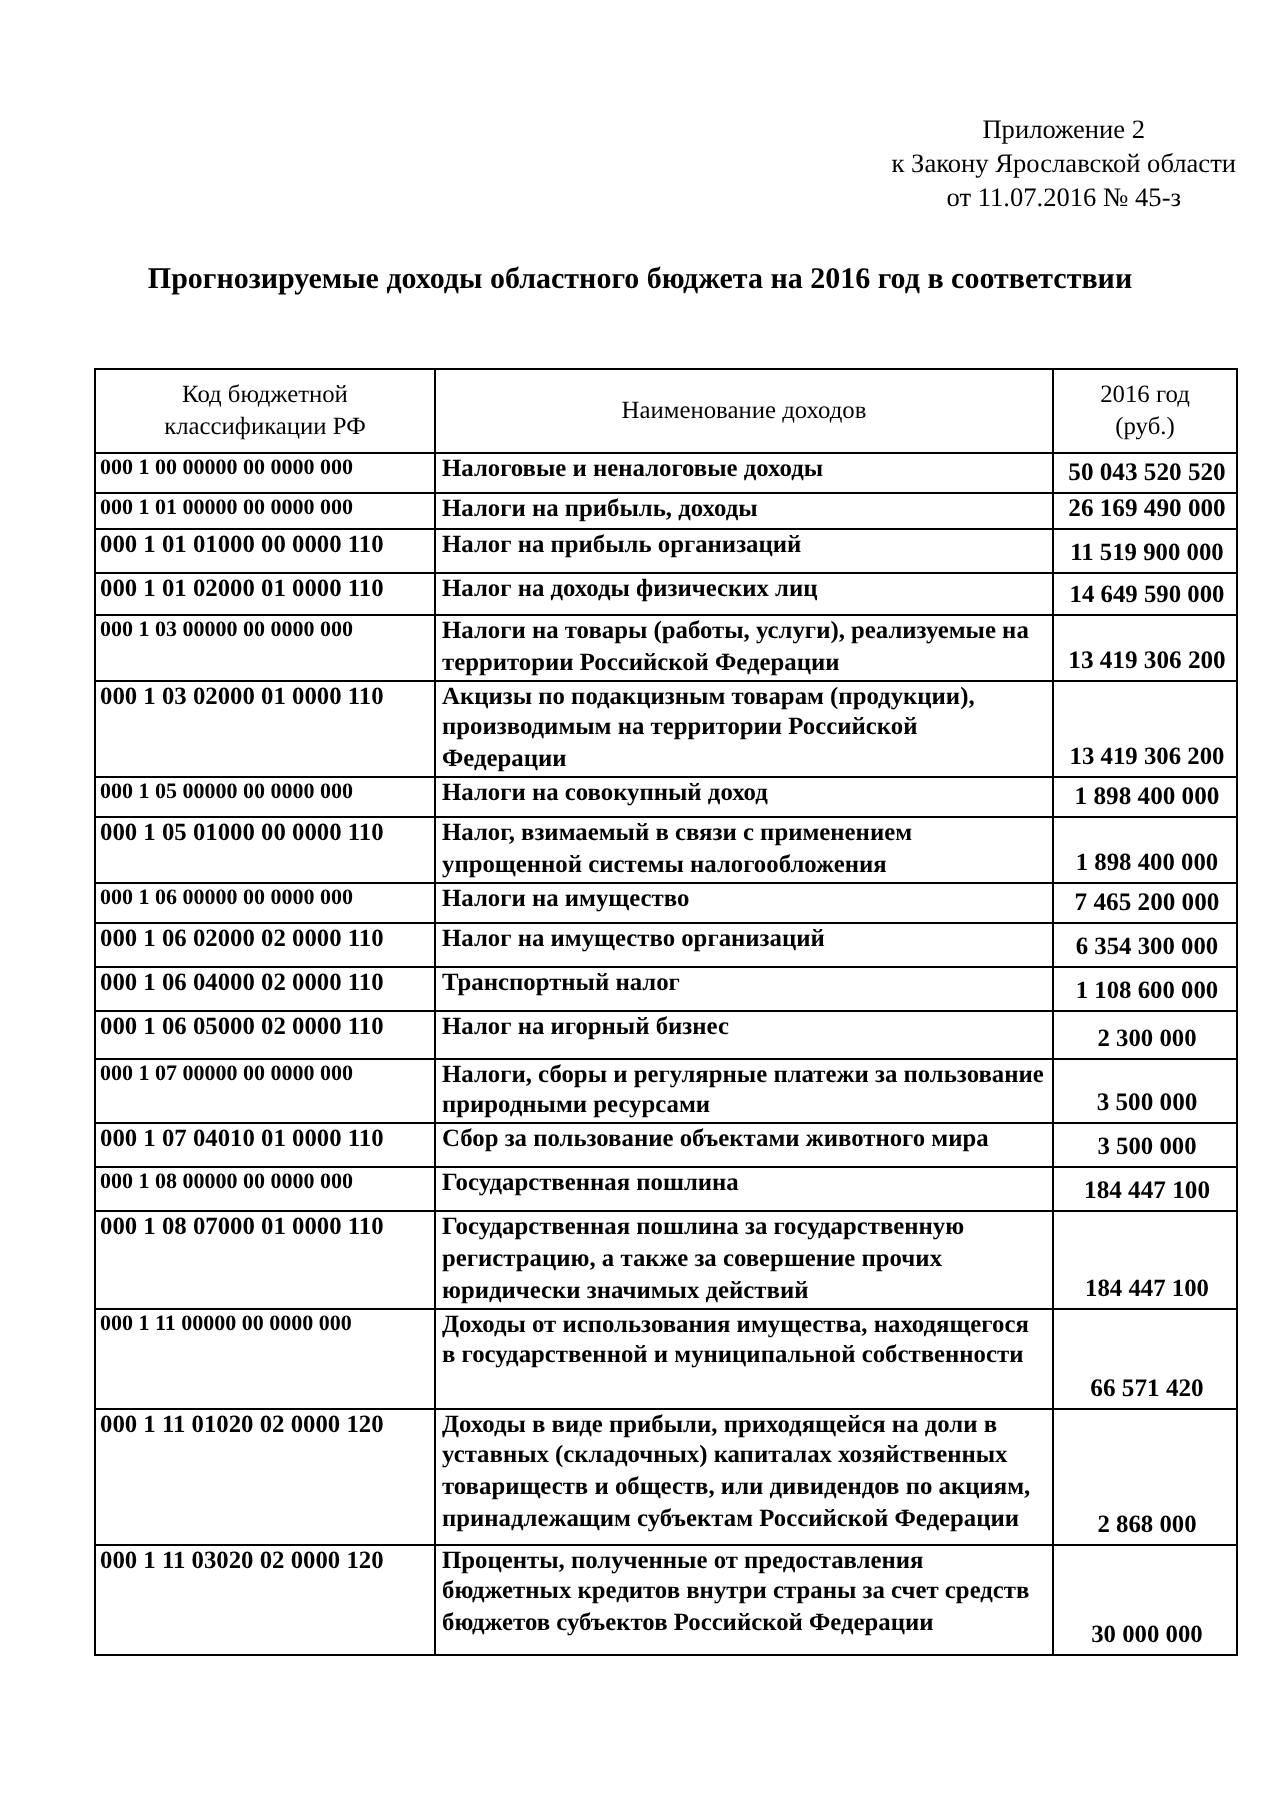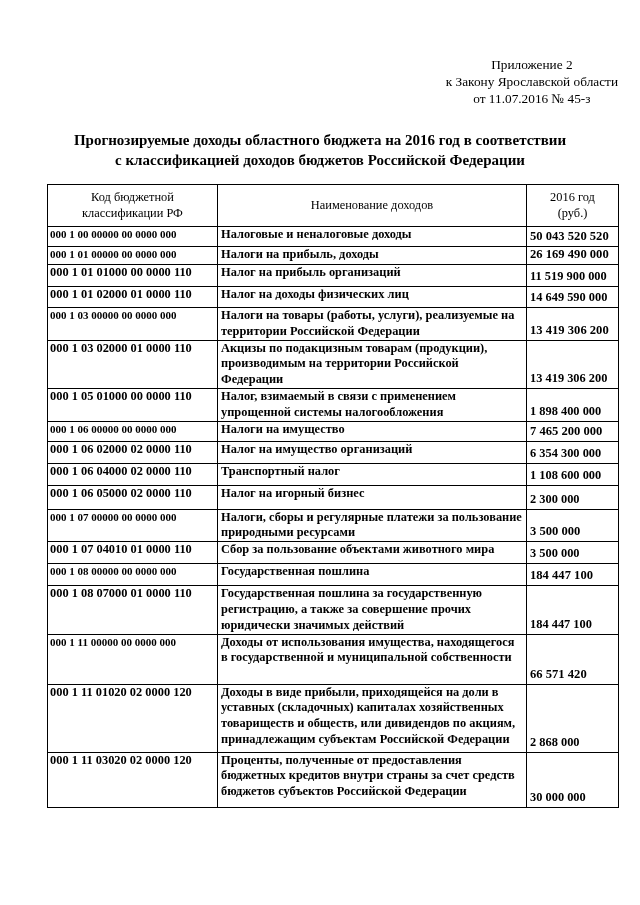--- a/index.html
+++ b/index.html
@@ -25,39 +25,38 @@
   table.budget col.c3 { width: 92px; }
   table.budget th, table.budget td {
     border: 1px solid #000; padding: 0 3px 0 3px; vertical-align: top; font-weight: bold;
   }
   table.budget th {
     font-weight: normal; text-align: center; vertical-align: middle; height: 40px;
     padding-top: 1px;
   }
   table.budget td.code { white-space: nowrap; padding-left: 2px; }
   table.budget td.amount {
-    text-align: left; vertical-align: bottom; white-space: nowrap; padding-right: 1px;
+    text-align: center; vertical-align: bottom; white-space: nowrap; padding-right: 1px;
   }
   table.budget tr.bold td { font-weight: bold; }
   table.budget tr.bold td.code { font-size: 11px; }
   table.budget tr.bold td.amount { font-size: 12.6px; }
   table.budget td.amount.pad { padding-bottom: 1px; }
 </style>
 </head>
 <body>
 
 <div class="annex">
   <div>Приложение 2</div>
   <div>к Закону Ярославской области</div>
   <div>от 11.07.2016 № 45-з</div>
 </div>
 
 <div class="title">
   <div>Прогнозируемые доходы областного бюджета на 2016 год в соответствии</div>
-  <div>с классификацией доходов бюджетов Российской Федерации</div>
 </div>
 
 <table class="budget">
   <colgroup>
       <col class="c1">
       <col class="c2">
       <col class="c3">
     </colgroup>
   <thead>
     <tr>
@@ -95,20 +94,25 @@
       </tr>
       <tr class="bold" style="height: 31px;">
         <td class="code">000 1 03 00000 00 0000 000</td>
         <td class="name">Налоги на товары (работы, услуги), реализуемые на территории Российской Федерации</td>
         <td class="amount pad">13 419 306 200</td>
       </tr>
       <tr class="" style="height: 32px;">
         <td class="code">000 1 03 02000 01 0000 110</td>
         <td class="name">Акцизы по подакцизным товарам (продукции), производимым на территории Российской Федерации</td>
         <td class="amount pad">13 419 306 200</td>
+      </tr>
+      <tr class="bold" style="height: 20px;">
+        <td class="code">000 1 05 00000 00 0000 000</td>
+        <td class="name">Налоги на совокупный доход</td>
+        <td class="amount pad">1 898 400 000</td>
       </tr>
       <tr class="" style="height: 30px;">
         <td class="code">000 1 05 01000 00 0000 110</td>
         <td class="name">Налог, взимаемый в связи с применением упрощенной системы налогообложения</td>
         <td class="amount pad">1 898 400 000</td>
       </tr>
       <tr class="bold" style="height: 20px;">
         <td class="code">000 1 06 00000 00 0000 000</td>
         <td class="name">Налоги на имущество</td>
         <td class="amount pad">7 465 200 000</td>

